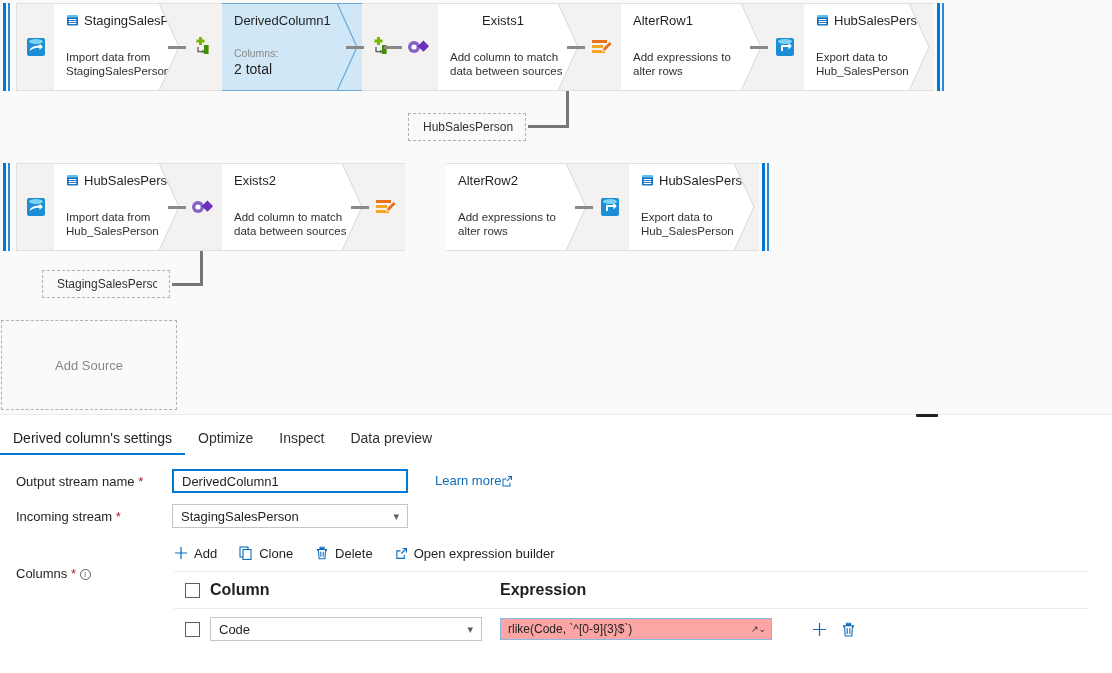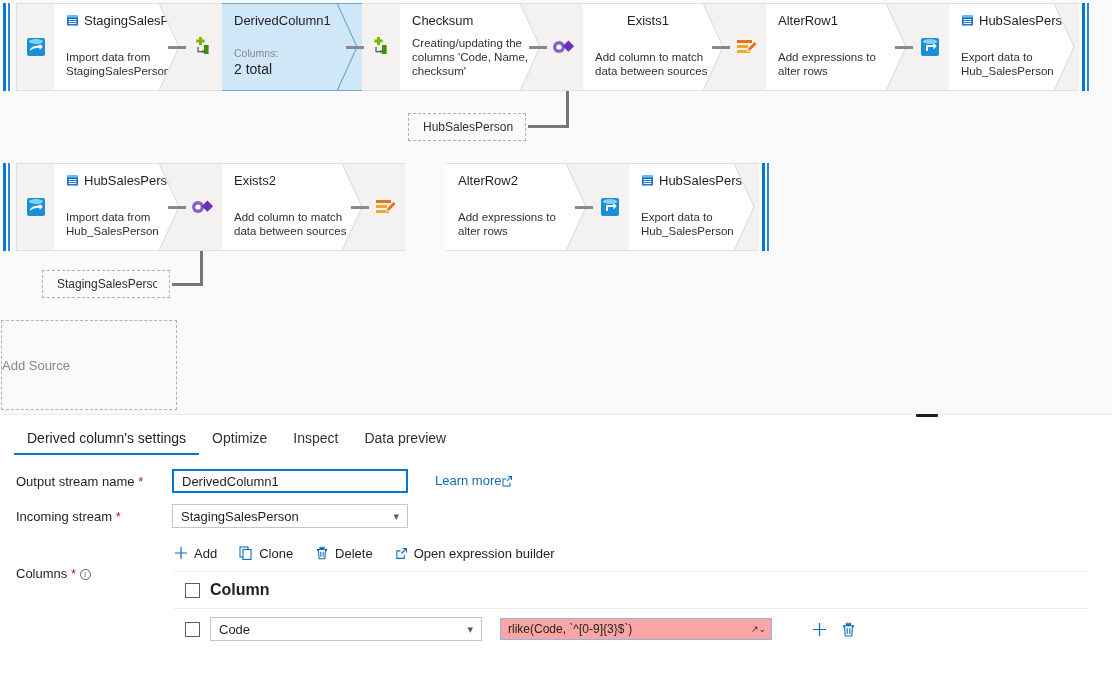--- a/index.html
+++ b/index.html
@@ -157,21 +157,21 @@
 
   
   #add-source {
     position: absolute;
     left: 1px; top: 320px;
     width: 176px; height: 90px;
     border: 1px dashed #b3b0ad;
     background: #fafafa;
     display: flex;
     align-items: center;
-    justify-content: flex-start;
+    justify-content: center;
     color: #8a8886;
     font-size: 13px;
   }
 
   
   #splitter {
     position: absolute;
     left: 0; top: 414px;
     width: 1112px; height: 5px;
     background: #ffffff;
@@ -194,21 +194,21 @@
   }
 
   
   #tabs {
     position: absolute;
     left: 0; top: 0;
     height: 36px;
     display: flex;
     align-items: flex-end;
     gap: 0px;
-    padding-left: 14px;
+    padding-left: 0;
   }
   .tab {
     padding: 0 13px 9px 13px;
     font-size: 14px;
     color: #323130;
     position: relative;
     cursor: pointer;
     white-space: nowrap;
   }
   .tab.active { color: #201f1e; }
@@ -431,31 +431,20 @@
           <div class="stub"></div>
           <span style="display: flex; align-items: center;">
             <svg width="26" height="24" viewBox="0 0 26 24">
               <path d="M9 2h3v2.6h2.6v3H12V10H9V7.6H6.4v-3H9z" fill="#7ab800"></path>
               <rect x="14" y="10" width="4.6" height="9" fill="#3f8f00"></rect>
               <path d="M8 12v4.6h5" stroke="#5a5a5a" stroke-width="1.3" fill="none"></path>
               <path d="M12.4 14.6l2.2 2-2.2 2z" fill="#5a5a5a"></path>
             </svg>
           </span>
         </div>
-        <div class="node" style="width: 145px;">
-          <div class="title">
-            <span>Checksum</span>
-          </div>
-          <div class="sub">Creating/updating the columns 'Code, Name, checksum'</div>
-          <div class="plus-mark">+</div>
-          <div class="notch"><svg width="26" height="88" viewBox="0 0 26 88" preserveAspectRatio="none">
-              <path d="M0 0 L26 0 L26 88 L0 88 L20 44 Z" fill="#f3f2f1"></path>
-              <path d="M0 0 L20 44 L0 88" fill="none" stroke="#e1dfdd" stroke-width="1.2"></path>
-            </svg></div>
-        </div>
         <div class="gutter">
           <div class="stub"></div>
           <span style="display: flex; align-items: center;">
             <svg width="28" height="22" viewBox="0 0 28 22">
               <circle cx="9" cy="11" r="6" fill="#8661c5"></circle>
               <circle cx="9" cy="11" r="2.6" fill="#ffffff"></circle>
               <rect x="14" y="6" width="8" height="8" transform="rotate(45 18 10.6)" fill="#6b2fbf"></rect>
             </svg>
           </span>
         </div>
@@ -722,20 +711,21 @@
         <span>Open expression builder</span>
       </div>
     </div>
 
   <div id="cols-table">
     <div class="hdr">
       <div class="cell-check">
         <div class="chk"></div>
       </div>
       <div class="cell-col">Column</div>
+      <div class="cell-expr">Expression</div>
     </div>
     <div id="cols-rows">
         <div class="row">
           <div class="cell-check">
             <div class="chk"></div>
           </div>
           <div class="cell-col">
             <div class="combobox" style="position: relative; width: 272px;">
               <span>Code</span>
               <span class="chev">▾</span>

